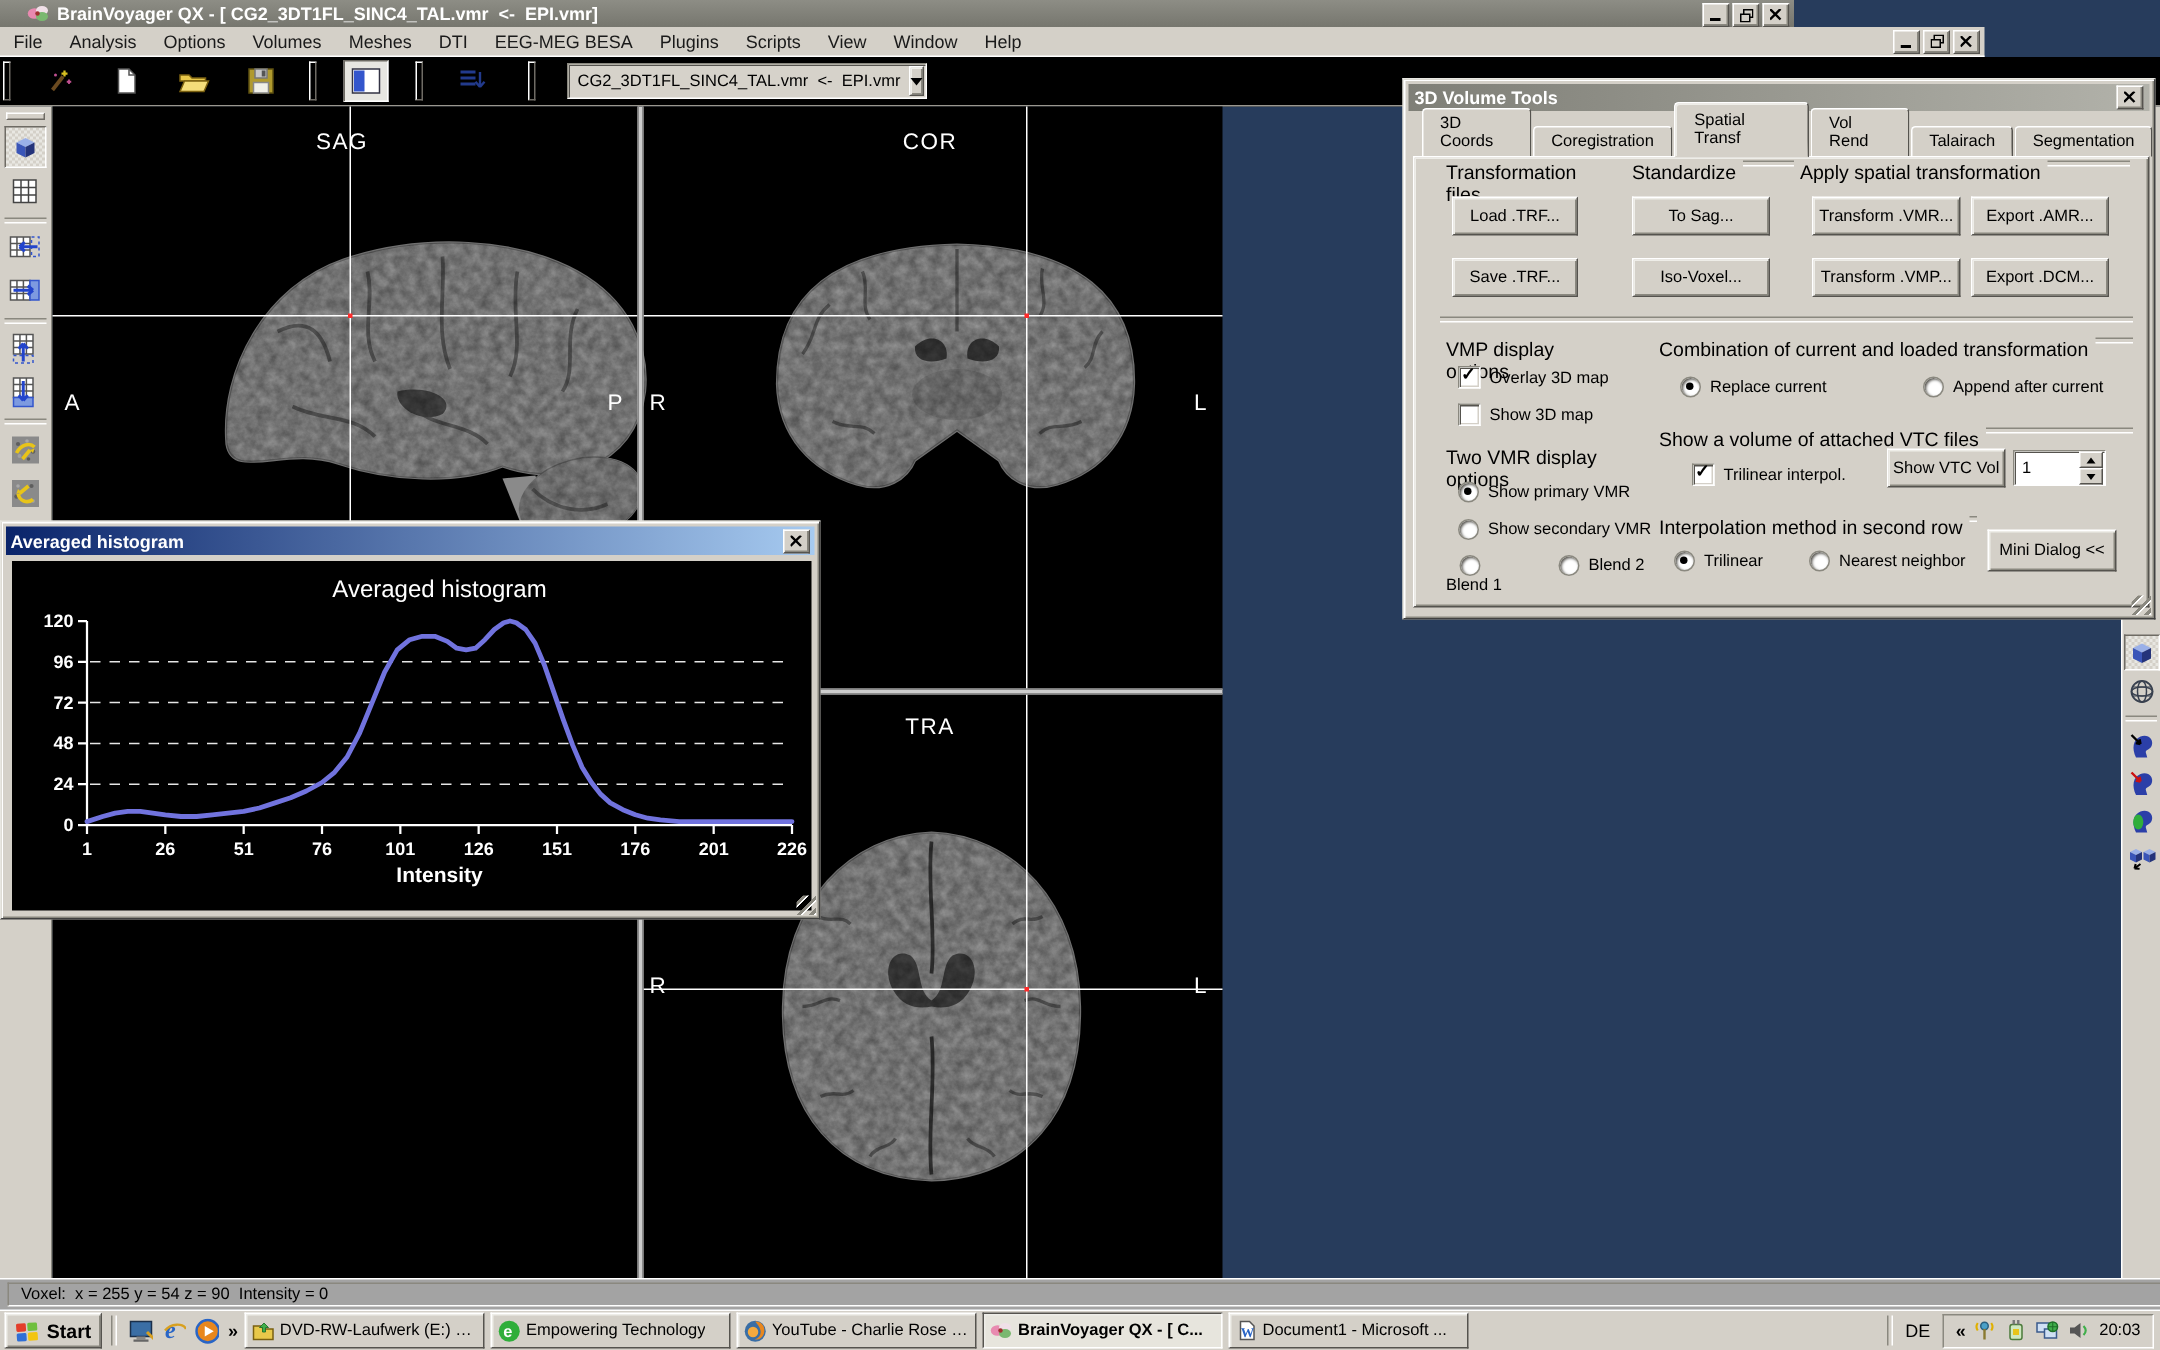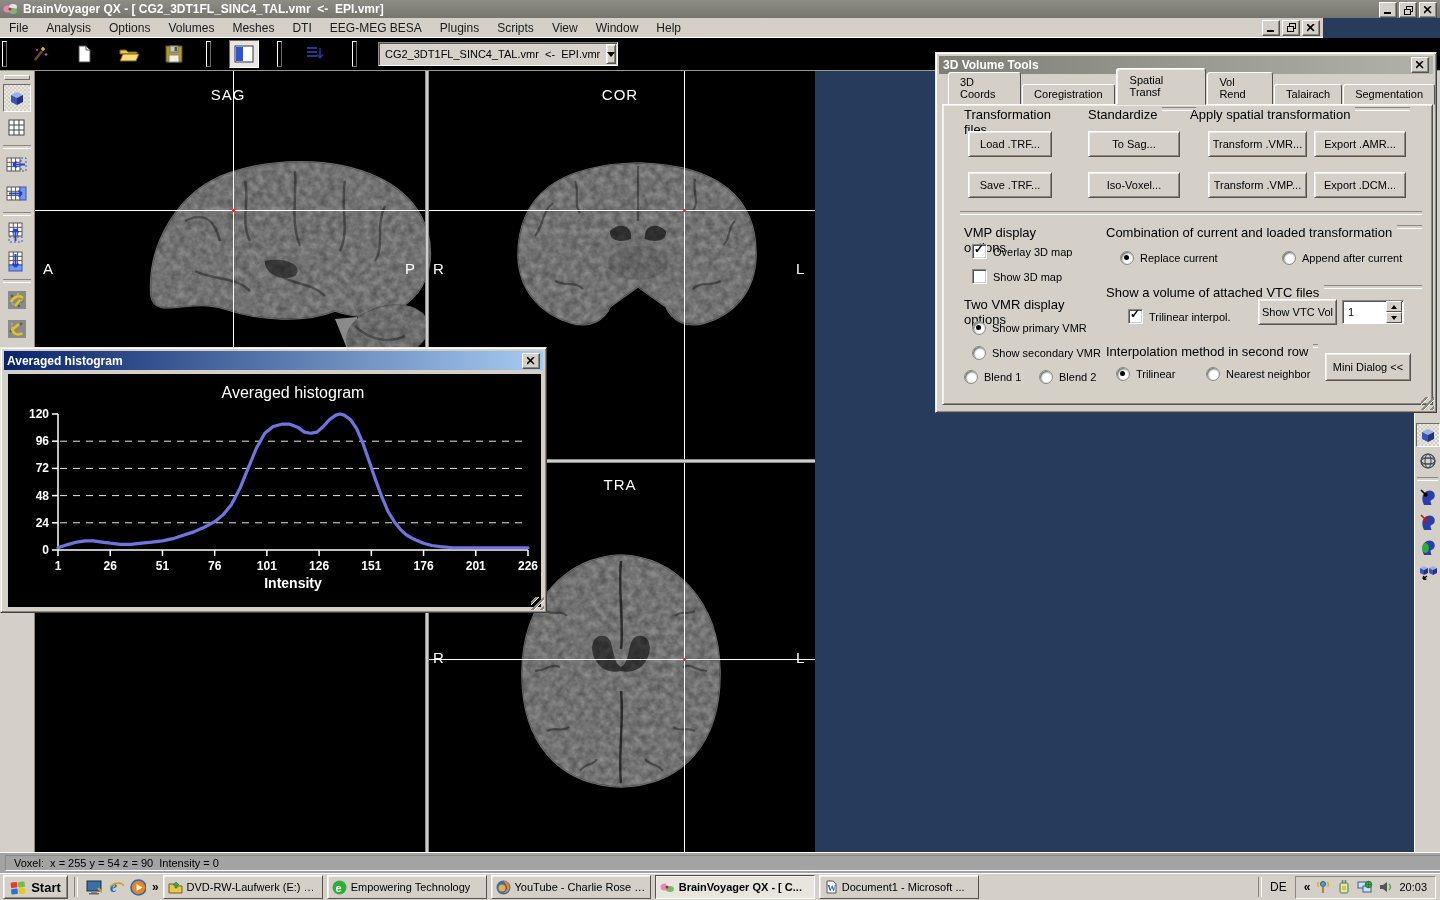--- a/index.html
+++ b/index.html
@@ -3,21 +3,21 @@
 <meta charset="utf-8">
 <style>
   html,body{margin:0;padding:0;width:1440px;height:900px;overflow:hidden;}
   body{position:relative;background:#273c5c;font-family:"Liberation Sans",sans-serif;font-size:11px;color:#000;}
   .abs{position:absolute;}
   .pre{white-space:pre;}
   .btn{background:#d4d0c8;border:1px solid;border-color:#ffffff #55534e #55534e #ffffff;box-shadow:inset 1px 1px 0 #eeede8, inset -1px -1px 0 #8a887f;display:flex;align-items:center;justify-content:center;font-size:11px;cursor:default;}
   .etch{height:2px;border-top:1px solid #8a887f;border-bottom:1px solid #ffffff;}
   .etchv{width:2px;border-left:1px solid #8a887f;border-right:1px solid #ffffff;}
   
-  .titlebar{left:0;top:0;width:1440px;height:18px;background:linear-gradient(180deg,#8d8d85 0%,#76766e 100%);display:flex;align-items:center;padding-left:3px;box-sizing:border-box;}
+  .titlebar{left:0;top:0;width:1196px;height:18px;background:linear-gradient(180deg,#8d8d85 0%,#76766e 100%);display:flex;align-items:center;padding-left:18px;box-sizing:border-box;}
   .titlebar .t{color:#fff;font-weight:bold;font-size:12px;margin-left:5px;}
   .wbtn{width:16px;height:14px;background:#d4d0c8;border:1px solid;border-color:#fff #55534e #55534e #fff;box-shadow:inset -1px -1px 0 #8a887f;display:flex;align-items:center;justify-content:center;margin-left:2px;}
   
   .menubar{left:0;top:18px;width:1323px;height:20px;background:#d4d0c8;display:flex;align-items:center;border-bottom:1px solid #fff;box-sizing:border-box;}
   .menu-item{padding:3px 9px;font-size:12px;color:#1a1a1a;}
   
   .toolbar{left:0;top:38px;width:1440px;height:33px;background:#000000;display:flex;align-items:center;border-bottom:1px solid #9a978f;box-sizing:border-box;gap:15px;}
   .grip{width:3px;height:24px;border:1px solid;border-color:#fff #6e6b64 #6e6b64 #fff;margin:0 2px;}
   .tbtn{width:28px;height:26px;display:flex;align-items:center;justify-content:center;margin:0 1px;}
   .tbtn.pressed{background:#e7e6e1;border:1px solid;border-color:#6e6b64 #fff #fff #6e6b64;}
@@ -498,21 +498,21 @@
   <div class="pane"></div>
 
   <div class="grp" style="left:28px;top:54px;width:118px;">
       <span>Transformation files</span>
       <span class="line"></span>
     </div>
   <div class="grp" style="left:152px;top:54px;width:108px;">
       <span>Standardize</span>
       <span class="line"></span>
     </div>
-  <div class="grp" style="left:254px;top:54px;width:220px;">
+  <div class="grp" style="left:264px;top:54px;width:220px;">
       <span>Apply spatial transformation</span>
       <span class="line"></span>
     </div>
 
   <div class="btn abs" style="left:32px;top:78px;width:82px;height:24px;">Load .TRF...</div>
   <div class="btn abs" style="left:152px;top:78px;width:90px;height:24px;">To Sag...</div>
   <div class="btn abs" style="left:272px;top:78px;width:97px;height:24px;">Transform .VMR...</div>
   <div class="btn abs" style="left:378px;top:78px;width:90px;height:24px;">Export .AMR...</div>
   <div class="btn abs" style="left:32px;top:119px;width:82px;height:24px;">Save .TRF...</div>
   <div class="btn abs" style="left:152px;top:119px;width:90px;height:24px;">Iso-Voxel...</div>
@@ -576,21 +576,21 @@
   </div>
 
   <div class="radio on" style="left:36px;top:268px;">
       <span class="dot"></span>
       <span>Show primary VMR</span>
     </div>
   <div class="radio" style="left:36px;top:293px;">
       <span class="dot"></span>
       <span>Show secondary VMR</span>
     </div>
-  <div class="radio" style="left:28px;top:317px;">
+  <div class="radio" style="left:28px;top:317px;flex-direction:column;">
       <span class="dot"></span>
       <span>Blend 1</span>
     </div>
   <div class="radio" style="left:103px;top:317px;">
       <span class="dot"></span>
       <span>Blend 2</span>
     </div>
 
   <div class="grp" style="left:170px;top:291px;width:212px;">
       <span>Interpolation method in second row</span>

